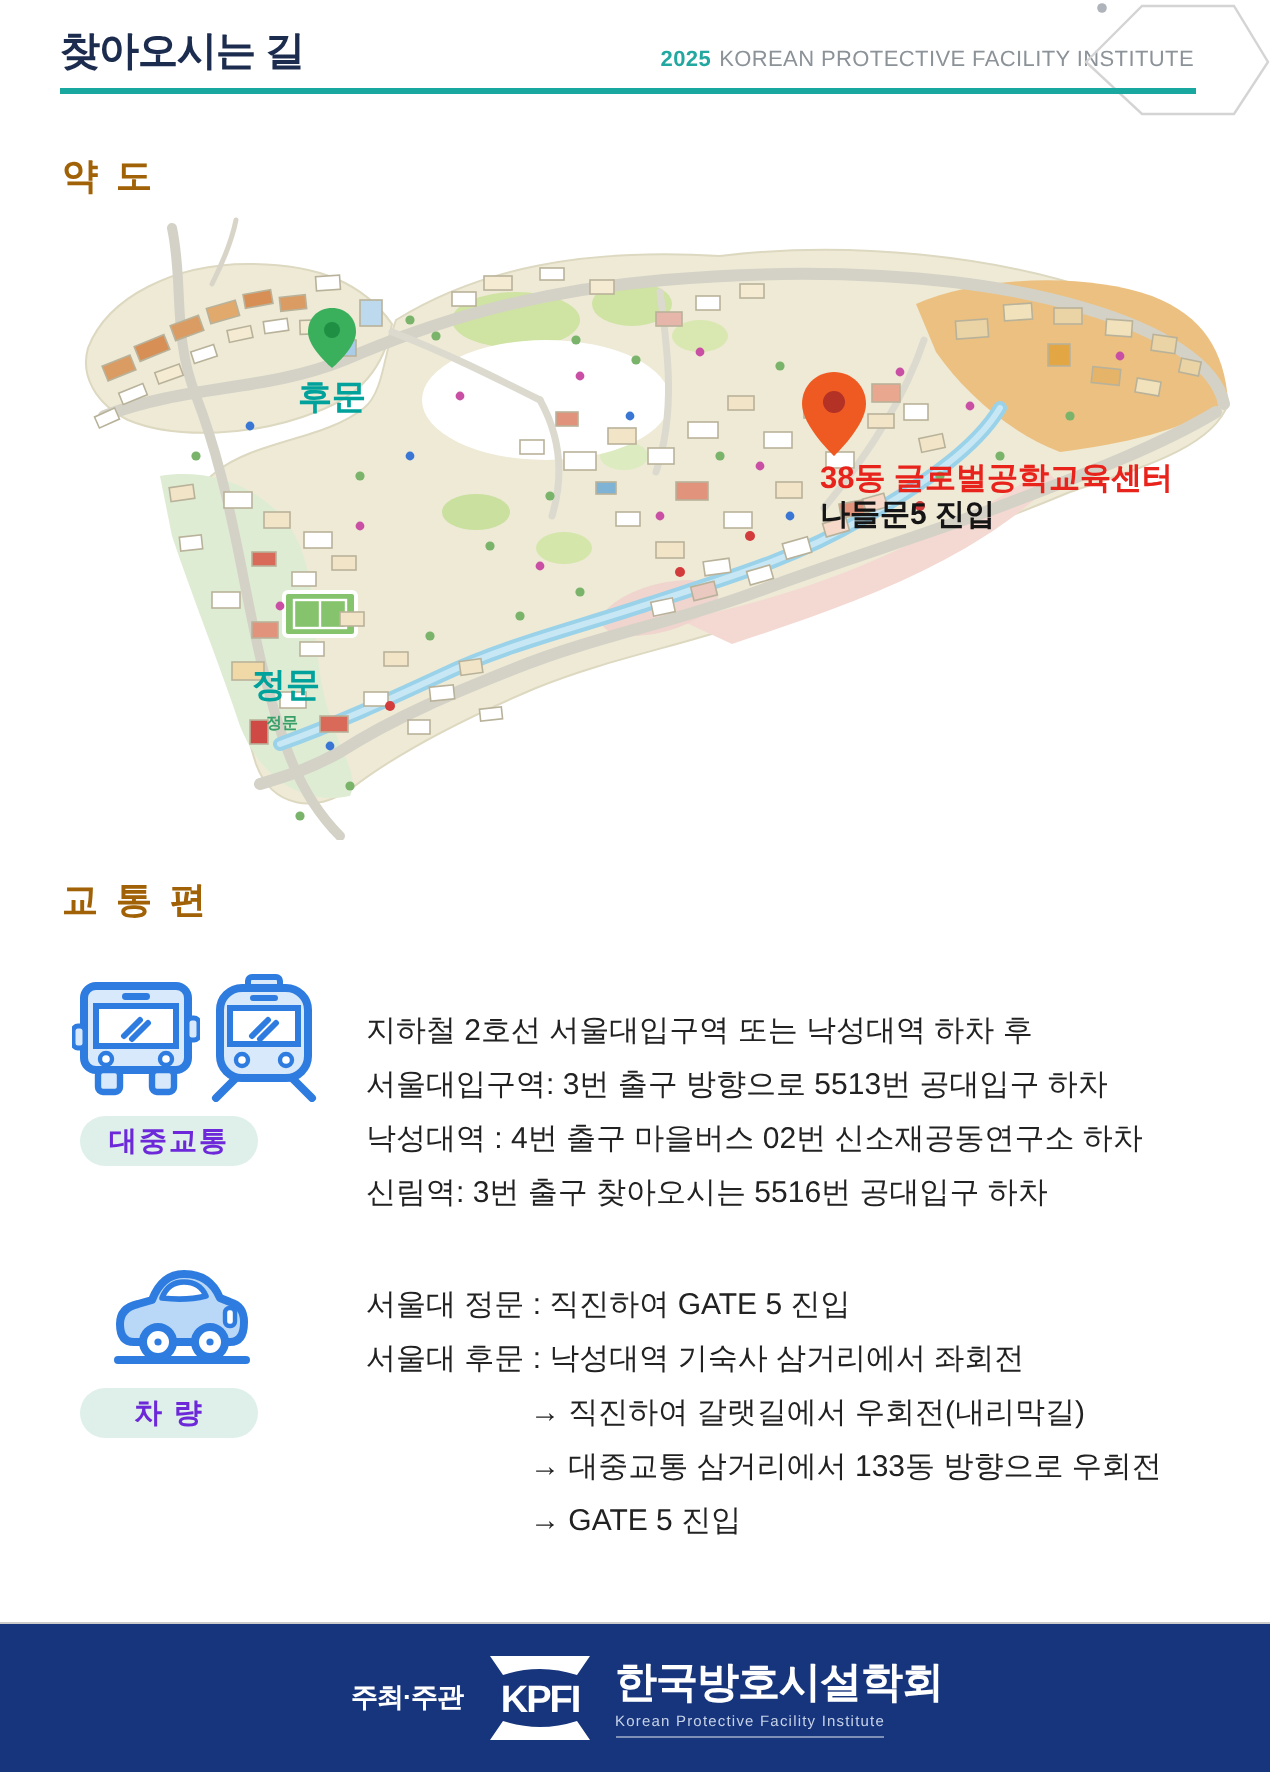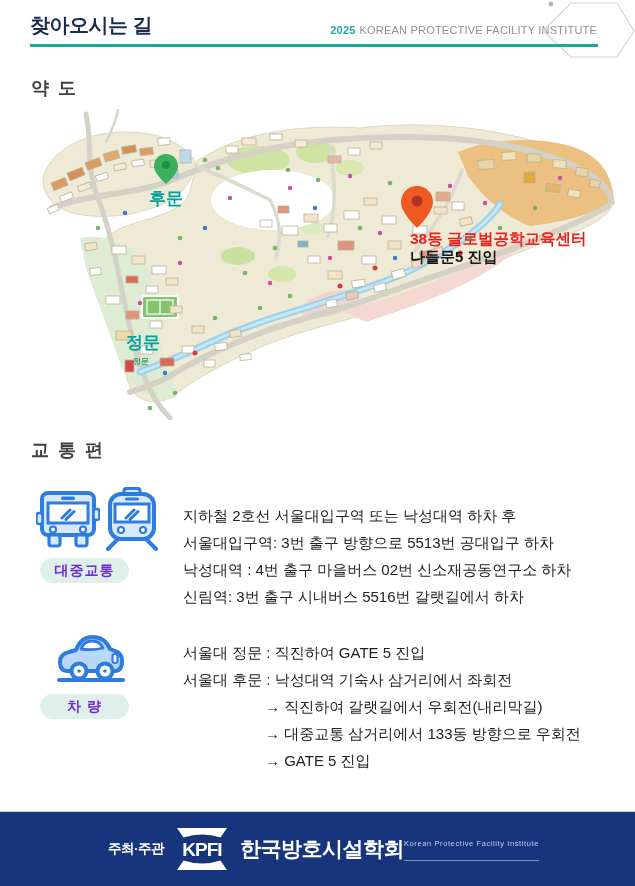--- a/index.html
+++ b/index.html
@@ -11,21 +11,21 @@
   
   .hdr-title { position:absolute; left:30px; top:12px; font-size:20px; font-weight:700;
     color:#1c2c4e; letter-spacing:-0.5px; }
   .hdr-right { position:absolute; right:38px; top:24px; font-size:11px; color:#8b9298;
     letter-spacing:0.2px; white-space:nowrap; }
   .hdr-right .yr { color:#23a8a1; font-weight:700; margin-right:4px; }
   .hdr-rule { position:absolute; left:30px; width:568px; top:44px; height:3px; background:#18a8a0; z-index:2; }
   .hdr-hex { position:absolute; left:535px; top:0; z-index:1; }
   
   .sec-title { position:absolute; left:31px; font-size:18px; font-weight:700;
-    color:#404040; letter-spacing:2px; }
+    color:#a16207; letter-spacing:2px; }
   #map-title { top:76px; }
   #traffic-title { top:438px; }
   
   .map-wrap { position:absolute; left:30px; top:108px; width:600px; height:312px; }
   .map-label-gate { font-weight:700; fill:#00a29b; font-size:17px; }
   .map-label-dest1 { font-weight:700; fill:#e8231c; font-size:15.5px; }
   .map-label-dest2 { font-weight:700; fill:#151515; font-size:15px; }
   .map-label-small { font-weight:700; fill:#3aa06a; font-size:8px; }
   
   .icon { position:absolute; }
@@ -40,21 +40,21 @@
   .lines { position:absolute; left:183px; font-size:15px; color:#222; font-weight:500;margin-top:10px; }
   #transit-lines { top:492px; }
   #car-lines { top:629px; }
   .lines .ln { height:27px; line-height:27px; white-space:nowrap; }
   .lines .ln.indent { padding-left:82px; }
   
   .footer-divider { position:absolute; left:0; top:811px; width:635px; height:1px; background:#cbcbcb; }
   .footer { position:absolute; left:0; top:812px; width:635px; height:74px; background:#17357c;
     display:flex; align-items:center; justify-content:center; gap:13px;padding-left:12px; }
   .host-label { font-size:13.5px; font-weight:700; color:#ffffff; letter-spacing:-0.5px; }
-  .org-block { display:flex; flex-direction:row; }
+  .org-block { display:flex; flex-direction:column; }
   .org-ko { font-size:21px; font-weight:700; color:#ffffff; letter-spacing:-0.5px; line-height:24px; }
   .org-en { font-size:7.5px; color:#c6d2e8; letter-spacing:0.6px; margin-top:2px;
     border-bottom:1px solid rgba(255,255,255,0.45); padding-bottom:3px; width:max-content; }
 </style>
 </head>
 <body>
 
 <div class="page">
 
   <div class="hdr-title">찾아오시는 길</div>
@@ -279,21 +279,21 @@
     <circle cx="18" cy="43" r="3" fill="#ffffff" stroke="#2e7ce0" stroke-width="2.2"></circle>
     <circle cx="40" cy="43" r="3" fill="#ffffff" stroke="#2e7ce0" stroke-width="2.2"></circle>
   </svg>
 
   <div class="badge" id="badge-transit">대중교통</div>
 
   <div class="lines" id="transit-lines">
     <div class="ln">지하철 2호선 서울대입구역 또는 낙성대역 하차 후</div>
     <div class="ln">서울대입구역: 3번 출구 방향으로 5513번 공대입구 하차</div>
     <div class="ln">낙성대역 : 4번 출구 마을버스 02번 신소재공동연구소 하차</div>
-    <div class="ln">신림역: 3번 출구 시내버스 5516번 갈랫길에서 하차</div>
+    <div class="ln">신림역: 3번 출구 찾아오시는 5516번 공대입구 하차</div>
   </div>
 
   <svg class="icon" id="car-icon" width="72" height="60" viewBox="0 0 72 60">
     <path d="M4,55 H68" stroke="#2e7ce0" stroke-width="4" stroke-linecap="round"></path>
     <path d="M12,46 Q5,46 5,37 Q5,29 14,27 L21,25 Q26,12 37,12 Q50,12 55,24 L60,26 Q67,28 67,36 Q67,46 60,46 Z" fill="#b9d8f7" stroke="#2e7ce0" stroke-width="4" stroke-linejoin="round"></path>
     <path d="M26,24 Q29,16 37,16 Q45,16 48,23 Q38,25.5 26,24 Z" fill="#ffffff" stroke="#2e7ce0" stroke-width="2.8" stroke-linejoin="round"></path>
     <rect x="57.5" y="29" width="5" height="9" rx="2.2" fill="#ffffff" stroke="#2e7ce0" stroke-width="2.2"></rect>
     <circle cx="24" cy="46" r="7.5" fill="#ffffff" stroke="#2e7ce0" stroke-width="4"></circle>
     <circle cx="50" cy="46" r="7.5" fill="#ffffff" stroke="#2e7ce0" stroke-width="4"></circle>
     <circle cx="24" cy="46" r="1.8" fill="#2e7ce0"></circle>

